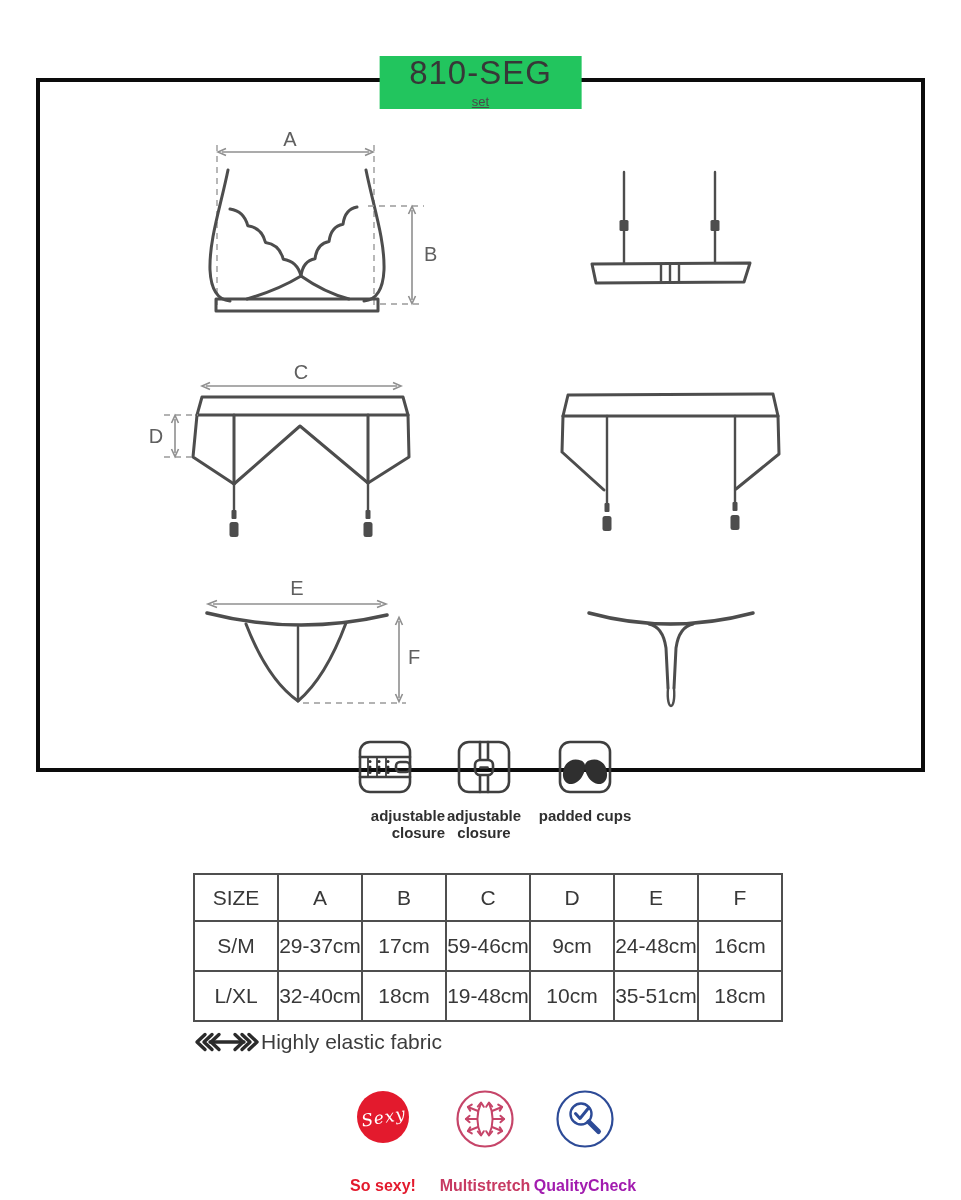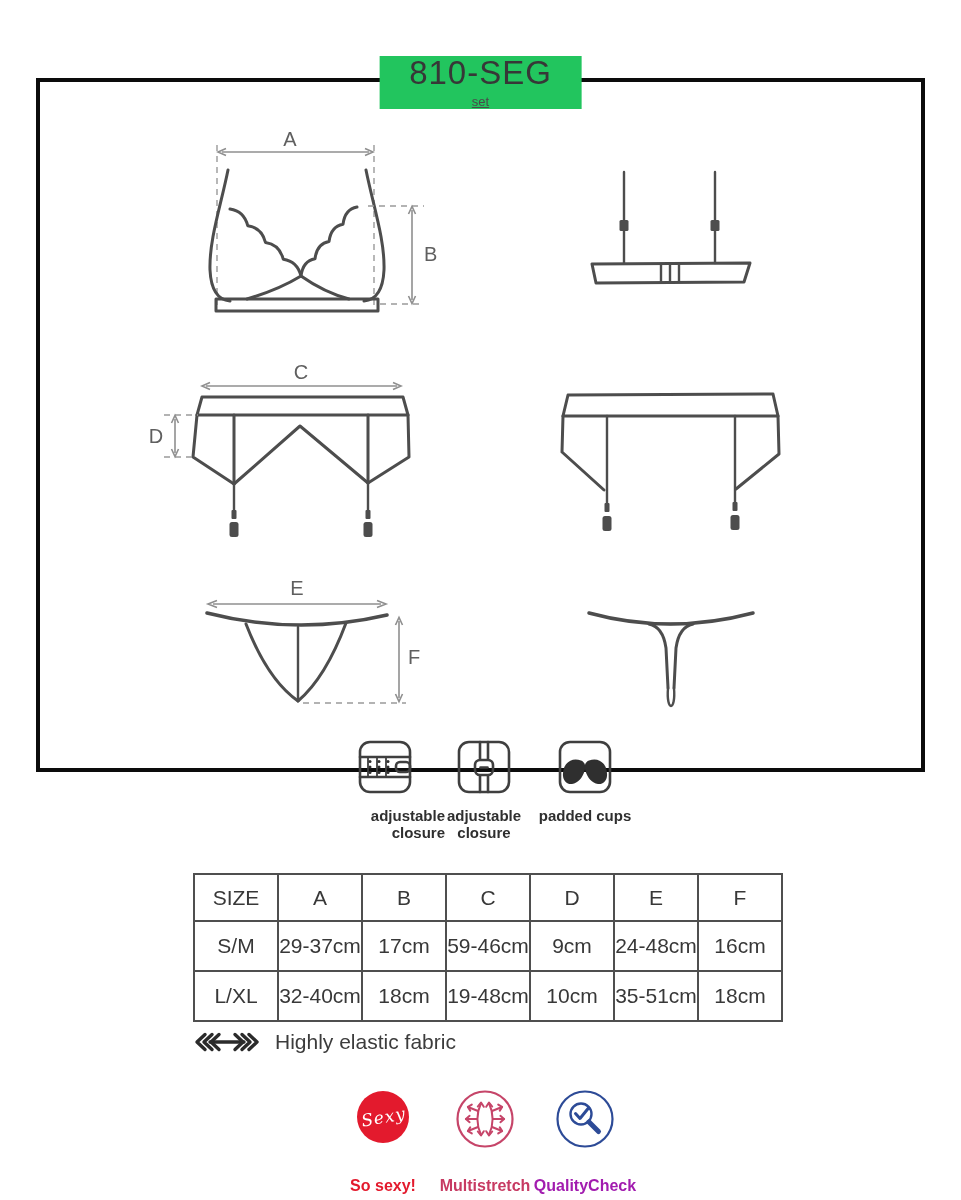--- a/index.html
+++ b/index.html
@@ -31,21 +31,21 @@
   .icon-fill{fill:#2f2f2f;stroke:none;}
   .feature-label{position:absolute;width:120px;text-align:center;font-size:15px;
                  font-weight:bold;color:#2f2f2f;line-height:1.15;}
 
   
   .size-table{position:absolute;left:193px;top:873px;border-collapse:collapse;table-layout:fixed;}
   .size-table td{border:2px solid #4f4f4f;text-align:center;vertical-align:middle;
                  font-size:21px;color:#383838;width:82px;height:48px;padding:0;}
   .size-table tr.hdr td{height:45px;}
 
-  .elastic-note{position:absolute;left:193px;top:1030px;display:flex;align-items:center;gap:14px;}
+  .elastic-note{position:absolute;left:193px;top:1030px;display:flex;align-items:center;}
   .elastic-text{font-size:21px;color:#3c3c3c;}
 
   
   .badge-label{position:absolute;width:140px;text-align:center;font-size:16px;font-weight:bold;margin-top:31px;}
   .sexy-circle{position:absolute;left:357px;top:1091px;width:52px;height:52px;border-radius:50%;
                background:#e31a2d;display:flex;align-items:center;justify-content:center;}
   .sexy-script{color:#fff;font-family:"DejaVu Serif",serif;font-style:italic;font-size:17px;
                transform:rotate(-10deg);letter-spacing:1px;}
   .c-red{color:#e31a2d;}
   .c-pink{color:#c73a62;}

